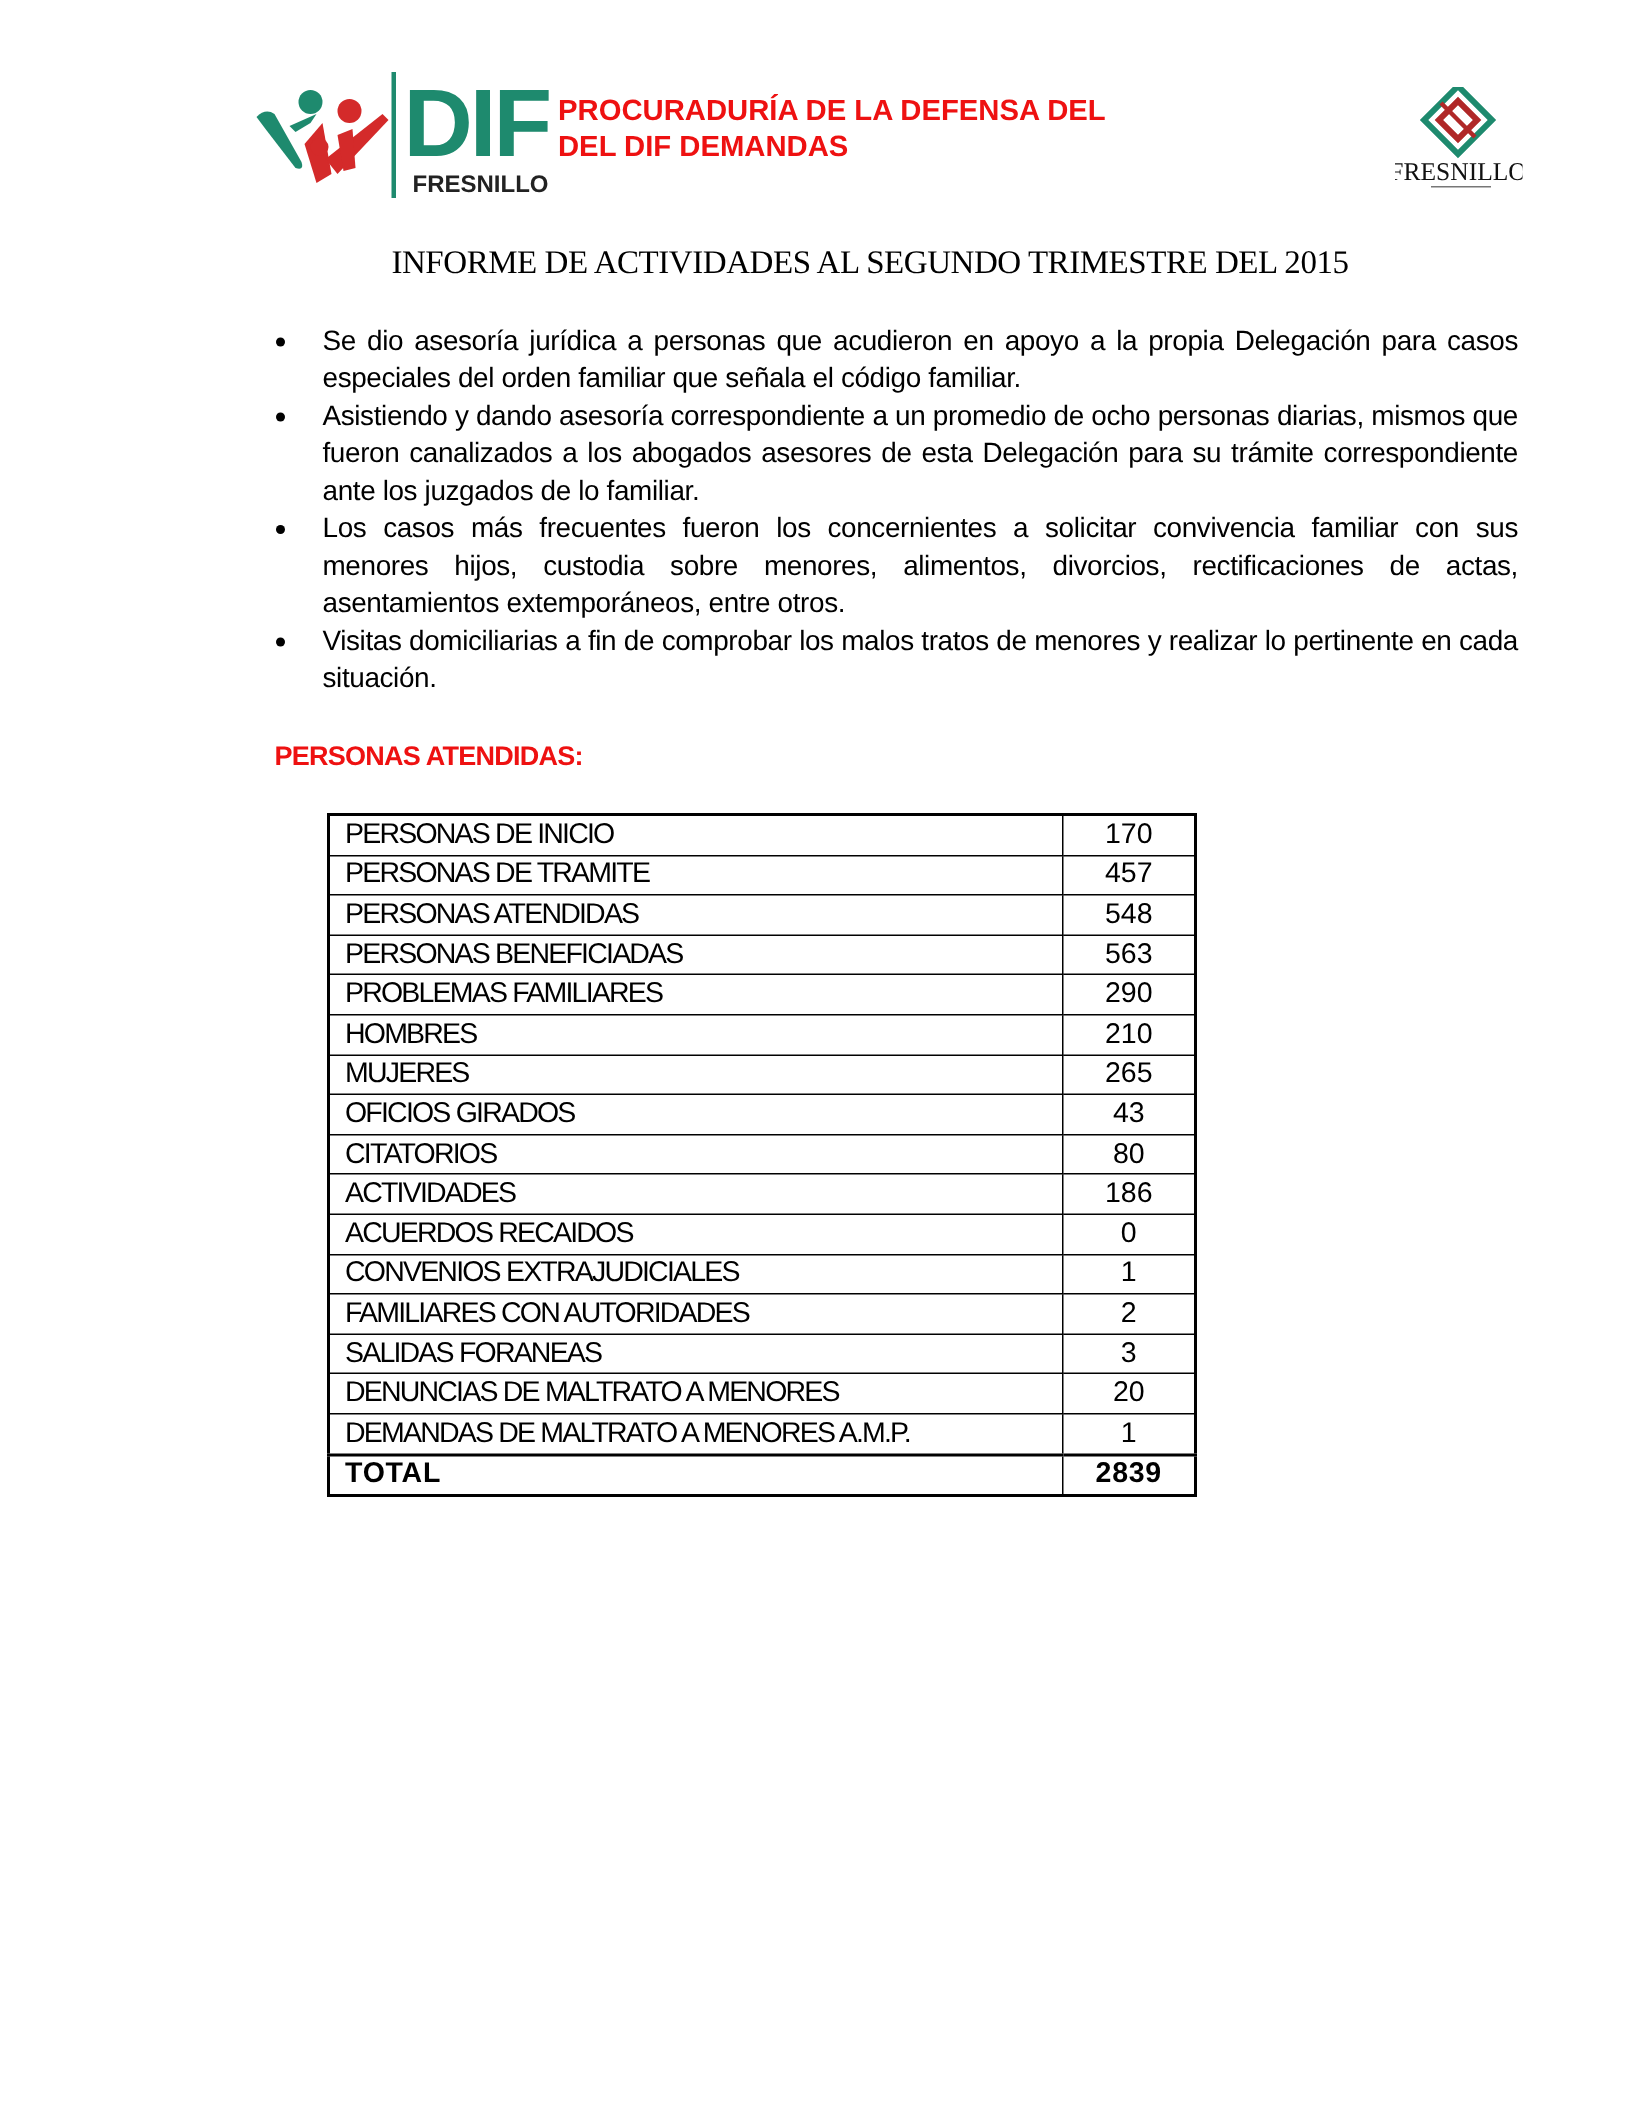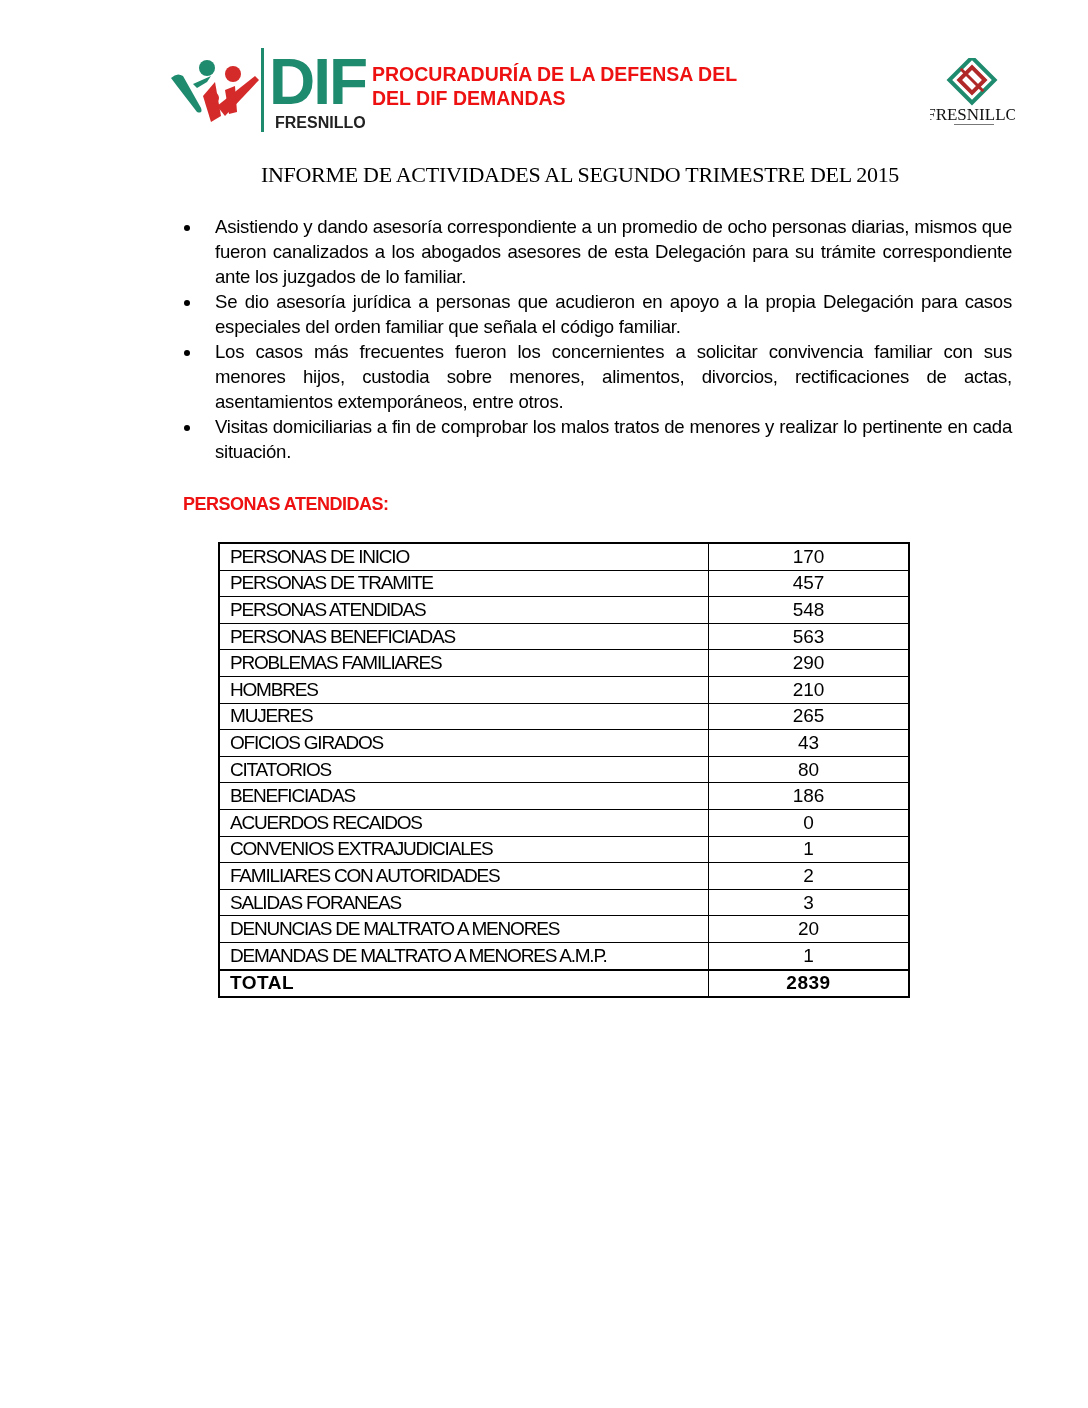--- a/index.html
+++ b/index.html
@@ -10,21 +10,21 @@
     .logo-fresnillo { position: absolute; left: 930px; top: 58px; width: 85px; height: 72px; }
 
     .report-title { position: absolute; left: 0; width: 1160px; top: 162px; text-align: center; font-family: "Liberation Serif", serif; font-size: 22px; letter-spacing: -0.3px; }
 
     .bullets { position: absolute; left: 180px; top: 214px; width: 832px; margin: 0; padding: 0; list-style: none; }
     .bullets li { position: relative; padding-left: 35px; font-family: "Liberation Sans", sans-serif; font-size: 18.6px; line-height: 25px; text-align: justify; letter-spacing: -0.25px; }
     .bullets li .dot { position: absolute; left: 4px; top: 11px; width: 6px; height: 6px; border-radius: 50%; background: #000; }
 
     .section-heading { position: absolute; left: 151px; top: 494px; color: #ee1111; font-weight: bold; font-size: 18px; letter-spacing: -0.5px; margin-left: 32px; }
 
-    table.stats { position: absolute; left: 218px; top: 542px; width: 692px; border-collapse: collapse; border: 2px solid #000; }
+    table.stats { position: absolute; left: 218px; top: 542px; width: 580px; border-collapse: collapse; border: 2px solid #000; }
     table.stats td { border: 1px solid #000; height: 25.6px; padding: 0 10px; font-size: 19px; letter-spacing: -1.2px; line-height: 24px; }
     table.stats td.label { width: 468px; }
     table.stats td.value { text-align: center; letter-spacing: 0; }
     table.stats tr.total td { font-weight: bold; border-top: 2px solid #000; letter-spacing: 0.5px; }
     table.stats tr.total td.label { text-align: left; margin-top: 15px; }
   </style>
 </head>
 <body>
 
 <div class="logo-dif">
@@ -59,22 +59,22 @@
       <line x1="-16" y1="0" x2="16" y2="0" stroke="#b02828" stroke-width="3"></line>
     </g>
     <text x="42" y="62" text-anchor="middle" font-family="Liberation Serif, serif" font-size="17" fill="#111">FRESNILLO</text>
     <rect x="24" y="66" width="40" height="1" fill="#777"></rect>
   </svg>
 </div>
 
 <div class="report-title">INFORME DE ACTIVIDADES AL SEGUNDO TRIMESTRE DEL 2015</div>
 
 <ul class="bullets">
+  <li><span class="dot"></span><span>Se dio asesoría jurídica a personas que acudieron en apoyo a la propia Delegación para casos especiales del orden familiar que señala el código familiar.</span></li>
   <li><span class="dot"></span><span>Asistiendo y dando asesoría correspondiente a un promedio de ocho personas diarias, mismos que fueron canalizados a los abogados  asesores de esta Delegación para su trámite correspondiente ante los juzgados de lo familiar.</span></li>
-  <li><span class="dot"></span><span>Se dio asesoría jurídica a personas que acudieron en apoyo a la propia Delegación para casos especiales del orden familiar que señala el código familiar.</span></li>
   <li><span class="dot"></span><span>Los casos más frecuentes fueron los concernientes a solicitar convivencia familiar con sus menores hijos, custodia sobre menores, alimentos, divorcios, rectificaciones de actas, asentamientos extemporáneos, entre otros.</span></li>
   <li><span class="dot"></span><span>Visitas domiciliarias a fin de comprobar los malos tratos de menores y realizar lo pertinente en cada situación.</span></li>
 </ul>
 
 <div class="section-heading">PERSONAS ATENDIDAS:</div>
 
 <table class="stats">
   <tbody>
     <tr>
         <td class="label">PERSONAS DE INICIO</td>
@@ -106,21 +106,21 @@
       </tr>
     <tr>
         <td class="label">OFICIOS GIRADOS</td>
         <td class="value">43</td>
       </tr>
     <tr>
         <td class="label">CITATORIOS</td>
         <td class="value">80</td>
       </tr>
     <tr>
-        <td class="label">BENEFICIADAS</td>
+        <td class="label">ACTIVIDADES</td>
         <td class="value">186</td>
       </tr>
     <tr>
         <td class="label">ACUERDOS RECAIDOS</td>
         <td class="value">0</td>
       </tr>
     <tr>
         <td class="label">CONVENIOS EXTRAJUDICIALES</td>
         <td class="value">1</td>
       </tr>

